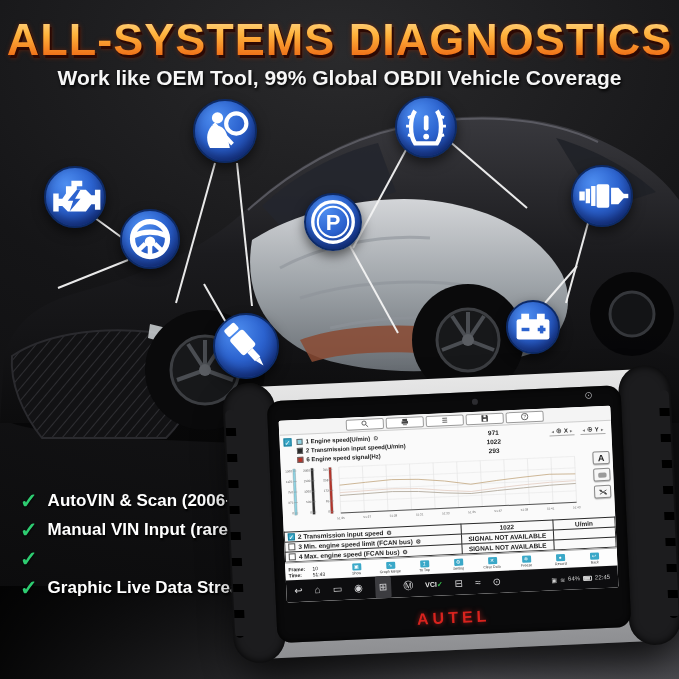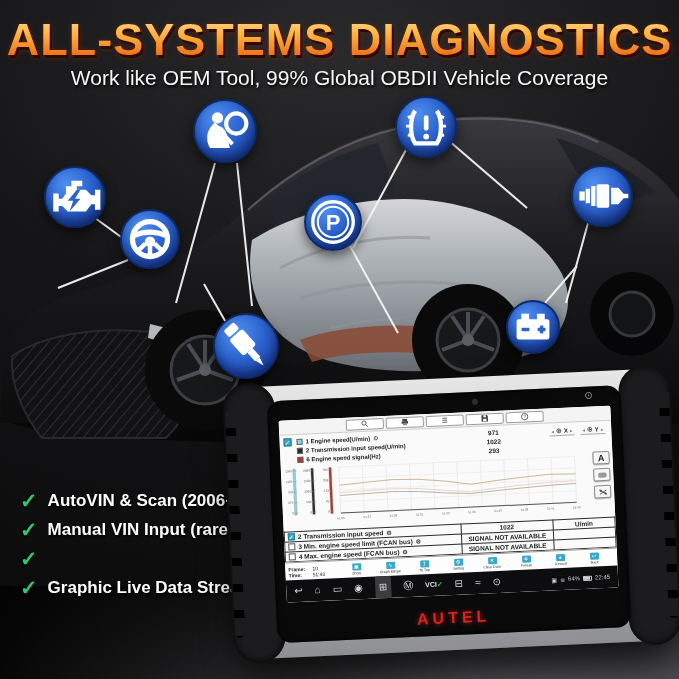--- a/index.html
+++ b/index.html
@@ -11,21 +11,21 @@
          background:linear-gradient(180deg,#232326 0%,#3c3c40 55%,#55555a 100%);}
   .floor-shade{position:absolute;left:0;right:0;top:586px;bottom:0;
          background:linear-gradient(90deg,rgba(0,0,0,.92) 0%,rgba(0,0,0,.55) 38%,rgba(0,0,0,.12) 70%);}
   
   .title{position:absolute;left:0;top:14px;width:679px;text-align:center;
          font-size:45px;font-weight:800;letter-spacing:1px;
          background:linear-gradient(180deg,#ffe09c 0%,#ffb23c 40%,#f0741a 78%,#de640e 100%);
          -webkit-background-clip:text;background-clip:text;color:transparent;
          filter:drop-shadow(2px 3px 0 rgba(42,8,2,.9)) drop-shadow(0 0 2px rgba(130,35,0,.65));}
   .subtitle{position:absolute;left:0;top:66px;width:679px;text-align:center;
-         font-size:21px;font-weight:400;color:#f6f6f6;text-shadow:1px 2px 3px #000;}
+         font-size:21px;font-weight:700;color:#f6f6f6;text-shadow:1px 2px 3px #000;}
   
   .car-svg{position:absolute;left:0;top:88px;}
   .sysicon{position:absolute;border-radius:50%;
          background:radial-gradient(circle at 35% 28%, #4e8ef0 0%, #2c63cf 45%, #1a3f9a 78%, #122e6e 100%);
          border:2px solid #0d2a66;box-shadow:0 5px 12px rgba(0,0,0,.55), inset 0 -5px 10px rgba(0,0,30,.35);}
   .sysicon svg{width:100%;height:100%;display:block;}
   
   .features{position:absolute;left:20px;top:486px;}
   .feat{display:flex;align-items:center;height:29px;}
   .feat .chk{color:#2ecc71;font-size:21px;font-weight:bold;margin-right:10px;text-shadow:0 1px 2px #000;}

